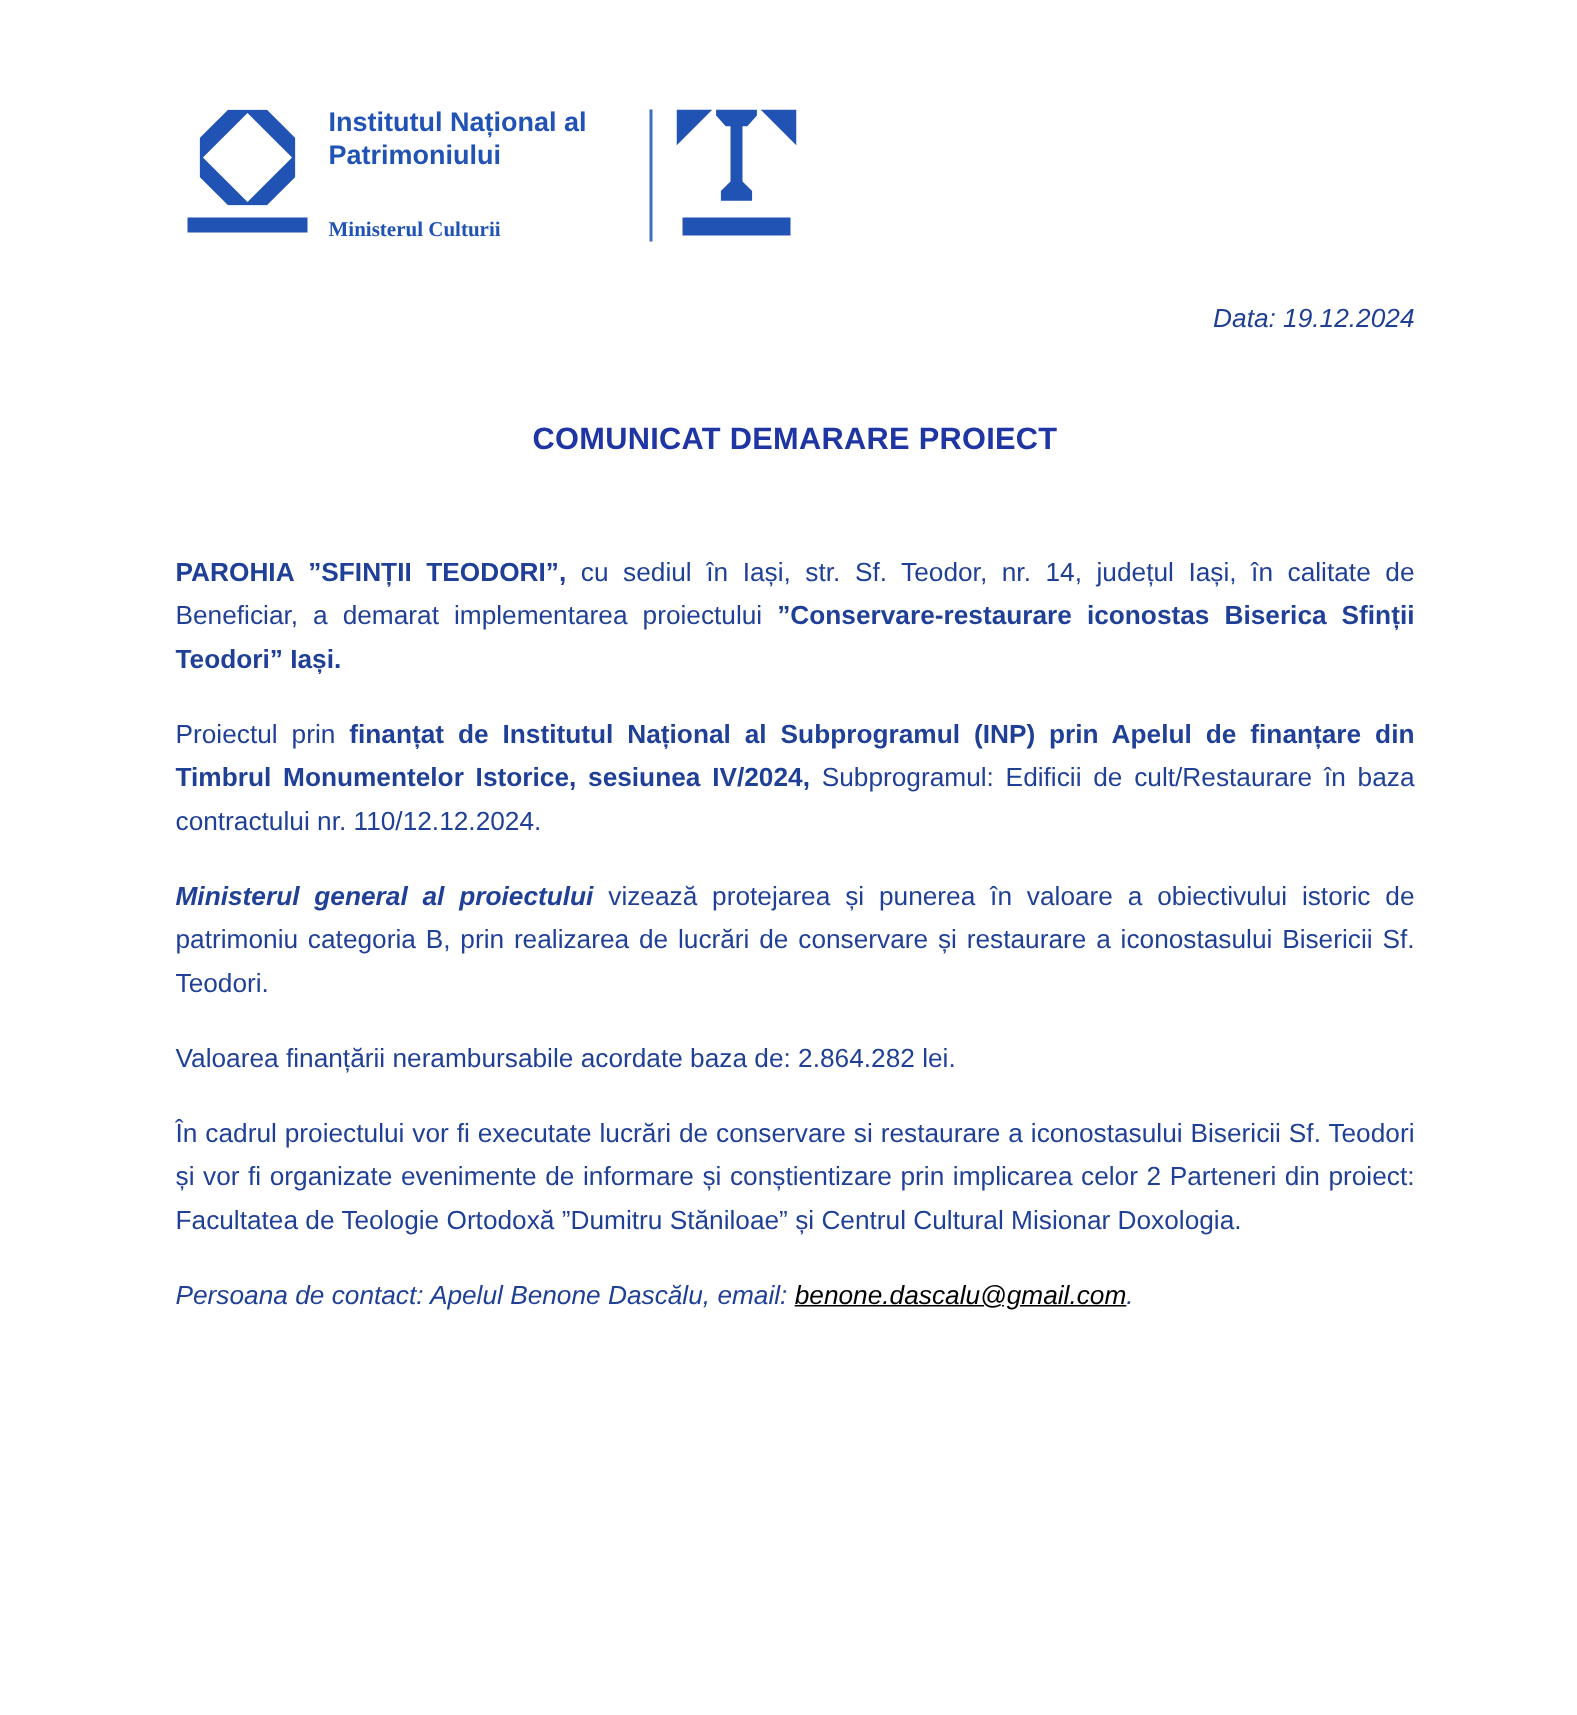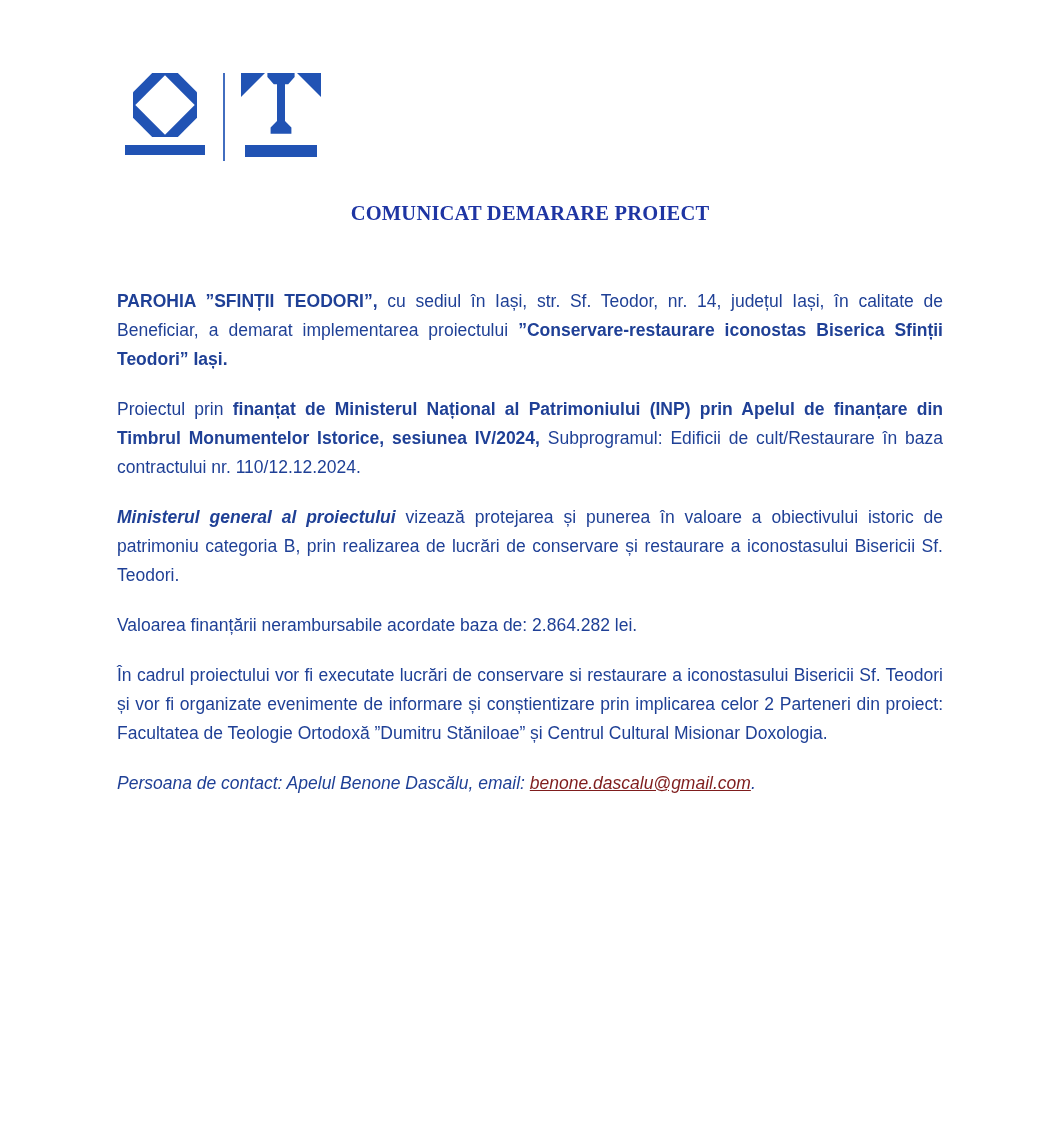--- a/index.html
+++ b/index.html
@@ -101,77 +101,81 @@
     font-size: 17.5px;
     margin-bottom: 58px;
   }
   .doc-title {
     text-align: center;
     color: #1e35a3;
     font-weight: bold;
     font-size: 20.5px;
     letter-spacing: 0.2px;
     margin-bottom: 62px;
-    font-family: Liberation Serif, serif;
   }
   .para {
     color: #1f4096;
     font-size: 17.5px;
     line-height: 29px;
     text-align: justify;
     margin: 0 0 21px 0;
   }
   .para.left { text-align: left; }
   .para.gap-top { margin-top: 49px; }
   .run-regular { font-weight: normal; }
   .run-bold { font-weight: bold; }
   .run-bolditalic { font-weight: bold; font-style: italic; }
   .run-italic { font-style: italic; }
   a.run-link {
-    color: #7f1d1d;
+    color: #000000;
     font-style: italic;
     text-decoration: underline;
     cursor: pointer;
     margin-top: 19px;
   }
 </style>
 </head>
 <body>
 
 <div class="page">
 
   <div class="header">
 
     <div class="inp-mark">
       <div class="octagon"></div>
       <div class="inp-bar"></div>
     </div>
 
+    <div class="inp-textblock">
+      <div class="logo-title">Institutul Național al Patrimoniului</div>
+      <div class="ministry">Ministerul Culturii</div>
+    </div>
 
     <div class="logo-separator"></div>
 
     <div class="tmi-mark">
       <svg width="80" height="96" viewBox="0 0 100 120" xmlns="http://www.w3.org/2000/svg">
         <g fill="#2153b4">
           <polygon points="0,0 30,0 0,30"></polygon>
           <polygon points="70,0 100,0 100,30"></polygon>
           <path d="M33 0 H67 V5 L59 14 H55 V60 L63 68 V76 H37 V68 L45 60 V14 H41 L33 5 Z"></path>
           <rect x="5" y="90" width="90" height="15"></rect>
         </g>
       </svg>
     </div>
 
 
   </div>
 
+  <div class="date-line">Data: 19.12.2024</div>
 
   <div class="doc-title">COMUNICAT DEMARARE PROIECT</div>
 
   <div>
       <div class="para"><span class="run-bold">PAROHIA ”SFINȚII TEODORI”, </span><span class="run-regular">cu sediul în Iași, str. Sf. Teodor, nr. 14, județul Iași, în calitate de Beneficiar, a demarat implementarea proiectului </span><span class="run-bold">”Conservare-restaurare iconostas Biserica Sfinții Teodori” Iași.</span></div>
-      <div class="para"><span class="run-regular">Proiectul prin </span><span class="run-bold">finanțat de Ministerul Național al Patrimoniului (INP) prin Apelul de finanțare din Timbrul Monumentelor Istorice, sesiunea IV/2024, </span><span class="run-regular">Subprogramul: Edificii de cult/Restaurare în baza contractului nr. 110/12.12.2024.</span></div>
+      <div class="para"><span class="run-regular">Proiectul prin </span><span class="run-bold">finanțat de Institutul Național al Subprogramul (INP) prin Apelul de finanțare din Timbrul Monumentelor Istorice, sesiunea IV/2024, </span><span class="run-regular">Subprogramul: Edificii de cult/Restaurare în baza contractului nr. 110/12.12.2024.</span></div>
       <div class="para"><span class="run-bolditalic">Ministerul general al proiectului </span><span class="run-regular">vizează protejarea și punerea în valoare a obiectivului istoric de patrimoniu categoria B, prin realizarea de lucrări de conservare și restaurare a iconostasului Bisericii Sf. Teodori.</span></div>
       <div class="para"><span class="run-regular">Valoarea finanțării nerambursabile acordate baza de: 2.864.282 lei.</span></div>
       <div class="para"><span class="run-regular">În cadrul proiectului vor fi executate lucrări de conservare si restaurare a iconostasului Bisericii Sf. Teodori și vor fi organizate evenimente de informare și conștientizare prin implicarea celor 2 Parteneri din proiect: Facultatea de Teologie Ortodoxă ”Dumitru Stăniloae” și Centrul Cultural Misionar Doxologia.</span></div>
       <div class="para left"><span class="run-italic">Persoana de contact: Apelul Benone Dascălu, email: </span><a href="#" class="run-link">benone.dascalu@gmail.com</a><span class="run-italic">.</span></div>
     </div>
 
 </div>
 
 </body></html>

